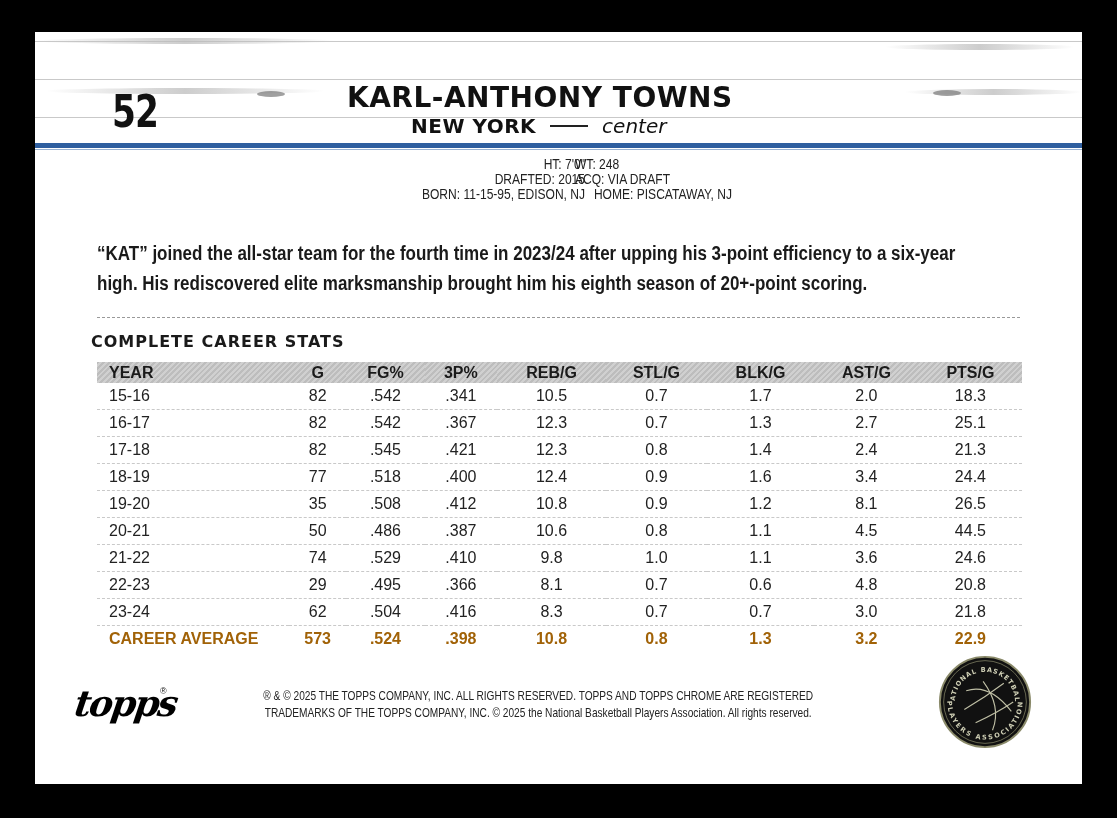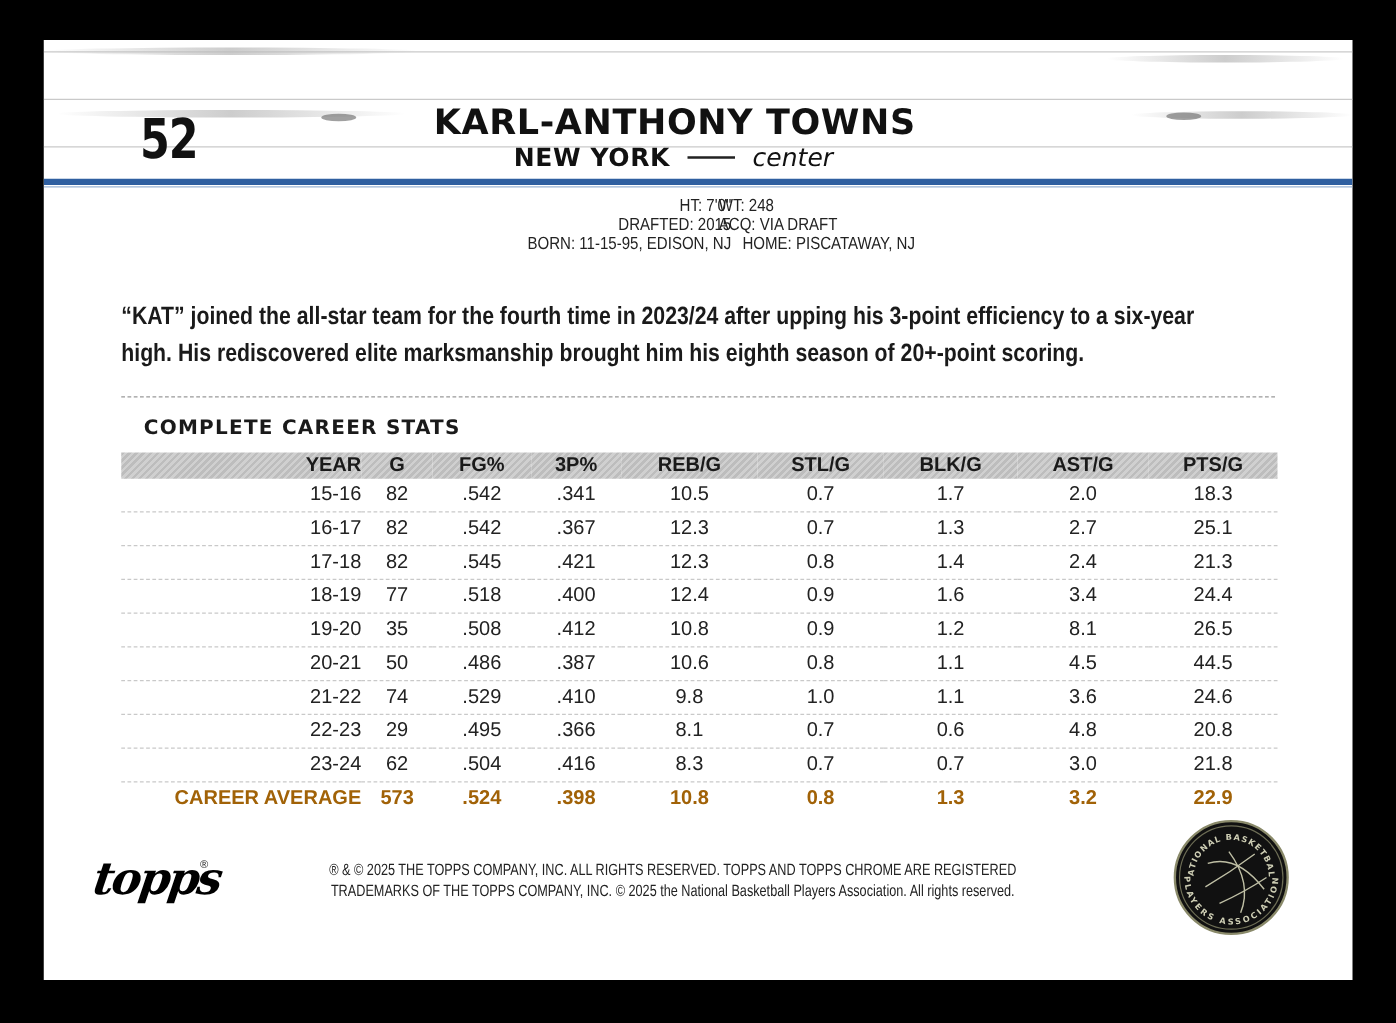--- a/index.html
+++ b/index.html
@@ -45,33 +45,33 @@
   .bio div { white-space: nowrap; }
 
   .blurb {
     position: absolute; left: 62px; top: 206px; width: 1030px;
     font-family: "Liberation Sans", sans-serif; font-weight: bold; font-size: 20px; line-height: 30px;
     color: #1a1a1a; transform: scaleX(.85); transform-origin: left;
   }
   .dotted-rule { position: absolute; left: 62px; top: 285px; width: 923px; border-top: 1px dashed #999; }
 
   .stats-title {
-    position: absolute; left: 80px; top: 300px; font-family: "DejaVu Sans", sans-serif;
+    position: absolute; left: 56px; top: 300px; font-family: "DejaVu Sans", sans-serif;
     font-weight: bold; font-size: 16px; letter-spacing: 1px; color: #1a1a1a;
   }
   .stats {
     position: absolute; left: 62px; top: 330px; width: 925px; border-collapse: collapse;
     font-family: "Liberation Sans", sans-serif; font-size: 16px; color: #222;
   }
   .stats thead tr {
     background: repeating-linear-gradient(135deg, #bdbdbd 0 2px, #d0d0d0 2px 4px);
   }
   .stats th { font-weight: bold; height: 21px; padding: 0; text-align: center; color: #1a1a1a; }
   .stats td { height: 26px; padding: 0; text-align: center; border-bottom: 1px dashed #c9c9c9; }
-  .stats th:first-child, .stats td:first-child { text-align: right; padding-left: 12px; }
+  .stats th:first-child, .stats td:first-child { text-align: left; padding-left: 12px; }
   .stats tr.avg td { font-weight: bold; border-bottom: none; color: #a16207; }
   .stats .c-year { width: 180px; }
 
   .topps-logo {
     position: absolute; left: 40px; top: 650px; font-family: "DejaVu Serif", serif; font-weight: bold;
     font-style: italic; font-size: 36px; color: #000; letter-spacing: -2px; transform: skewX(-8deg);
   }
   .topps-reg { position: absolute; left: 125px; top: 654px; font-size: 9px; color: #222; }
   .legal {
     position: absolute; left: 160px; top: 655px; width: 880px; font-family: "Liberation Sans", sans-serif;

